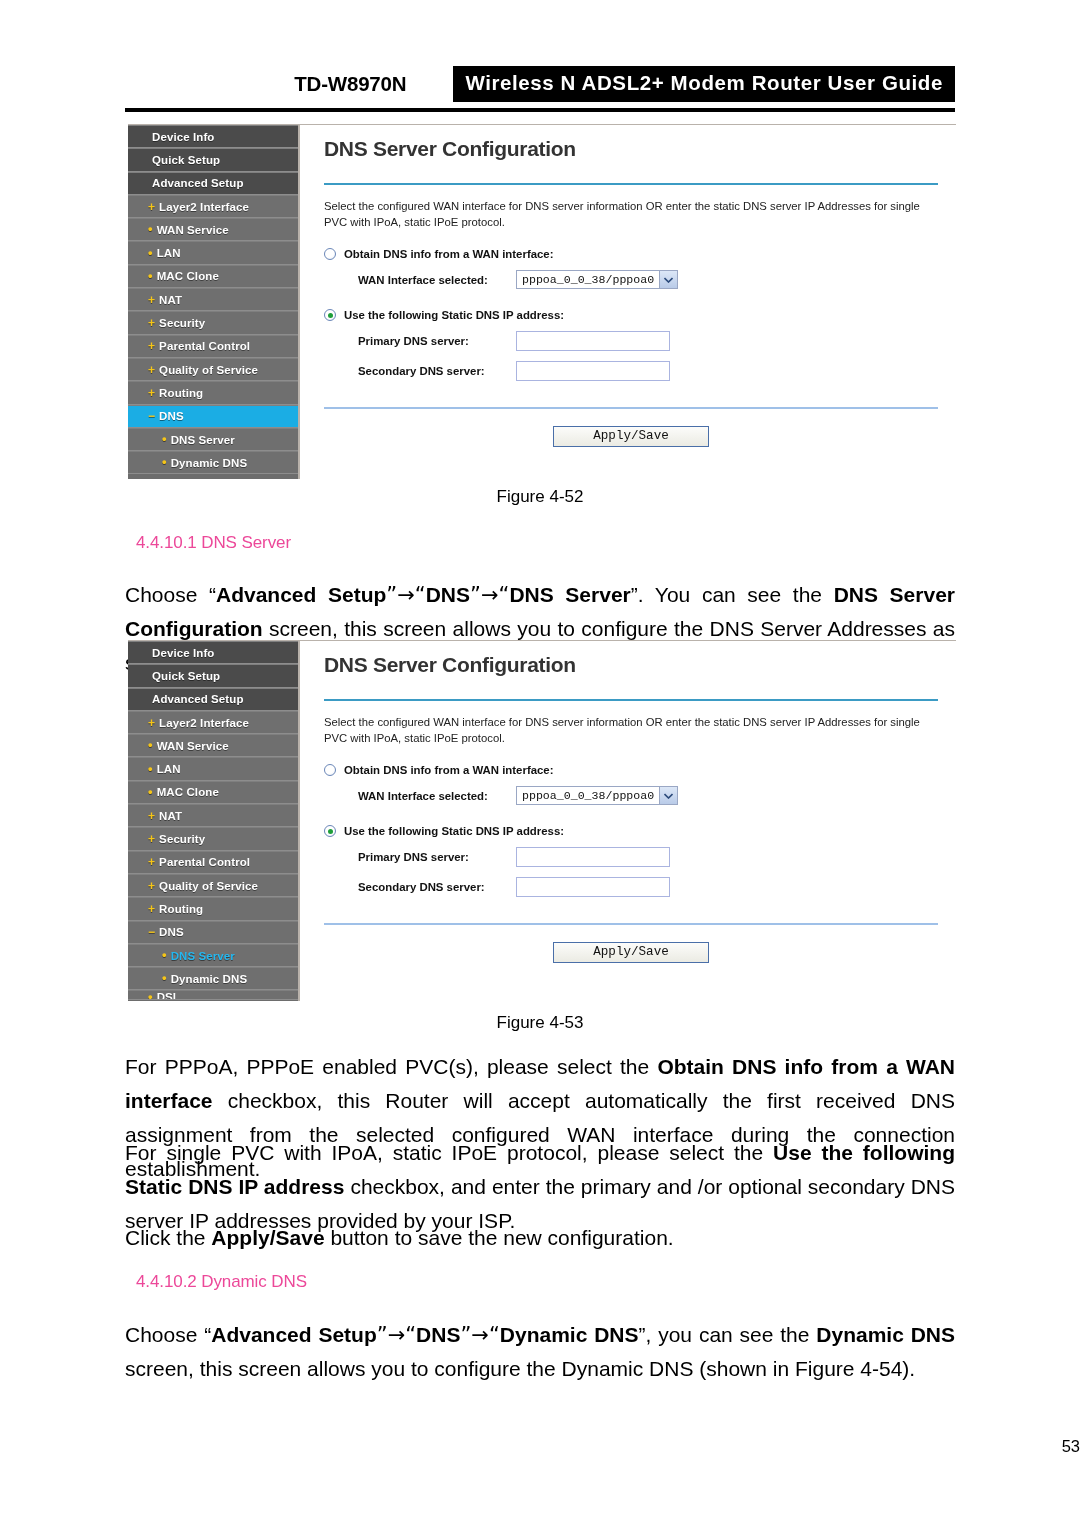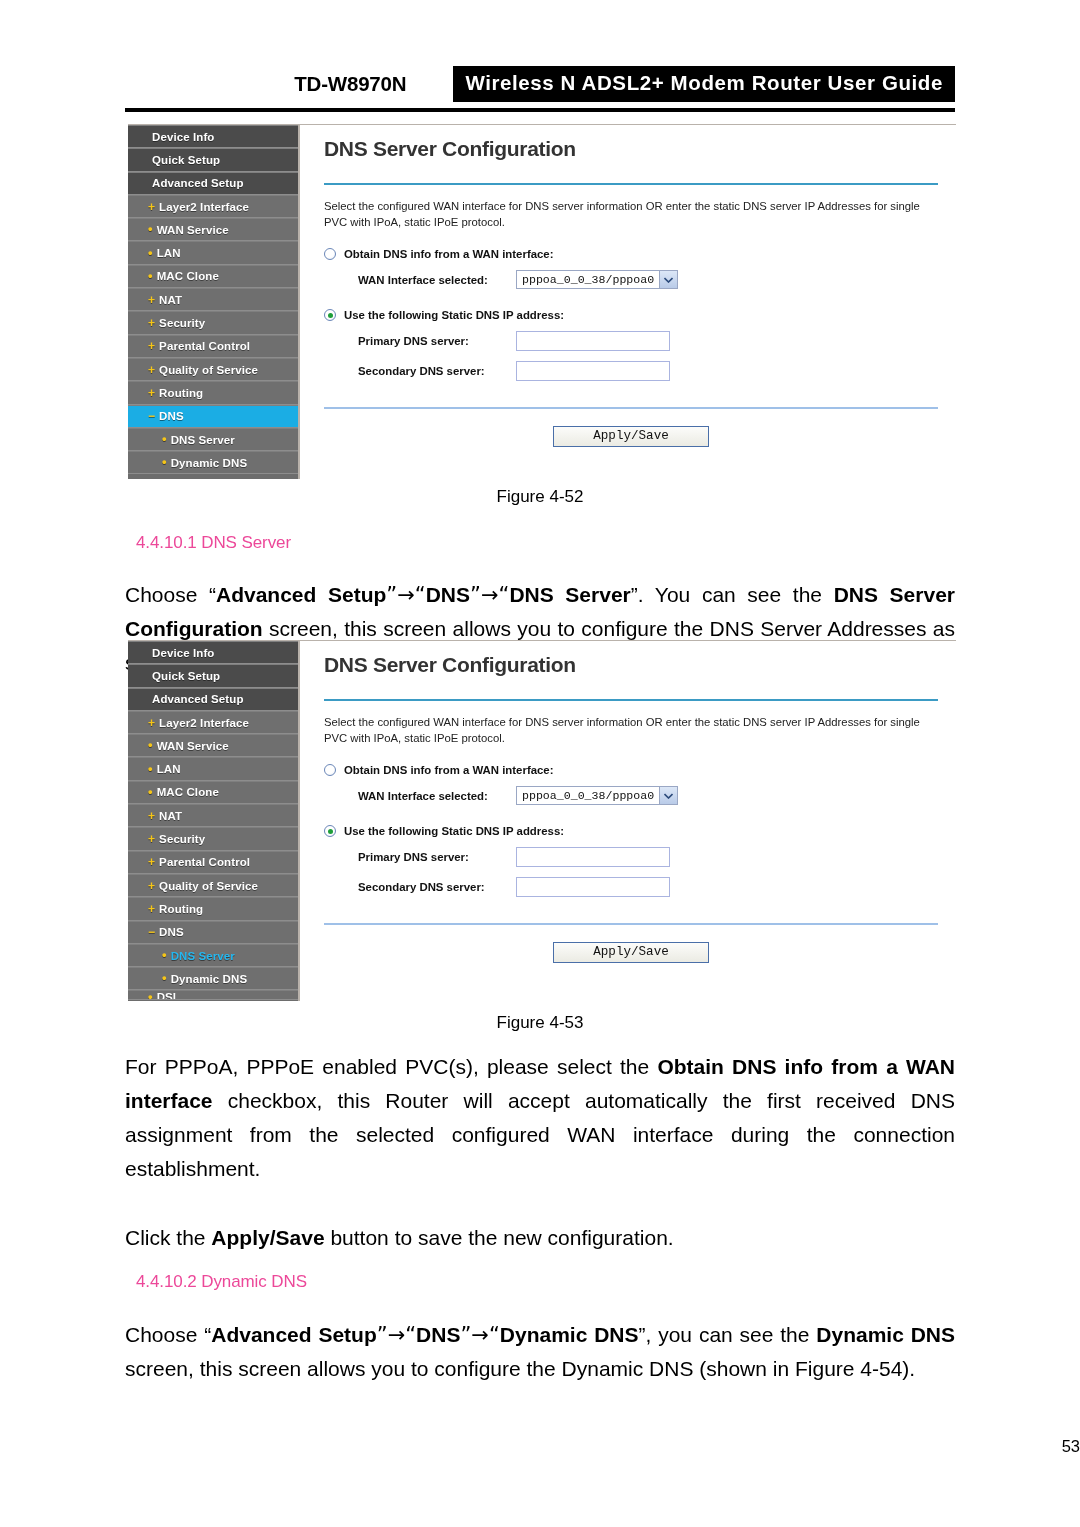--- a/index.html
+++ b/index.html
@@ -529,20 +529,23 @@
       </div>
     </div>
   </div>
 
   <div class="fig-caption" style="top:1013px;">Figure 4-53</div>
 
   <div class="para" style="top:1050px;">
     <span>For PPPoA, PPPoE enabled PVC(s), please select the </span><b>Obtain DNS info from a WAN interface</b><span> checkbox, this Router will accept automatically the first received DNS assignment from the selected configured WAN interface during the connection establishment.</span>
   </div>
 
+  <div class="para" style="top:1136px;">
+    <span>For single PVC with IPoA, static IPoE protocol, please select the </span><b>Use the following Static DNS IP address</b><span> checkbox, and enter the primary and /or optional secondary DNS server IP addresses provided by your ISP.</span>
+  </div>
 
   <div class="para nojust" style="top:1221px;">
     <span>Click the </span><b>Apply/Save</b><span> button to save the new configuration.</span>
   </div>
 
   <div class="section-head" style="top:1272px;">4.4.10.2 Dynamic DNS</div>
 
   <div class="para" style="top:1318px;">
     <span>Choose “</span><b>Advanced Setup</b><span class="arrow">”→“</span><b>DNS</b><span class="arrow">”→“</span><b>Dynamic DNS</b><span>”, you can see the </span><b>Dynamic DNS</b><span> screen, this screen allows you to configure the Dynamic DNS (shown in Figure 4-54).</span>
   </div>

